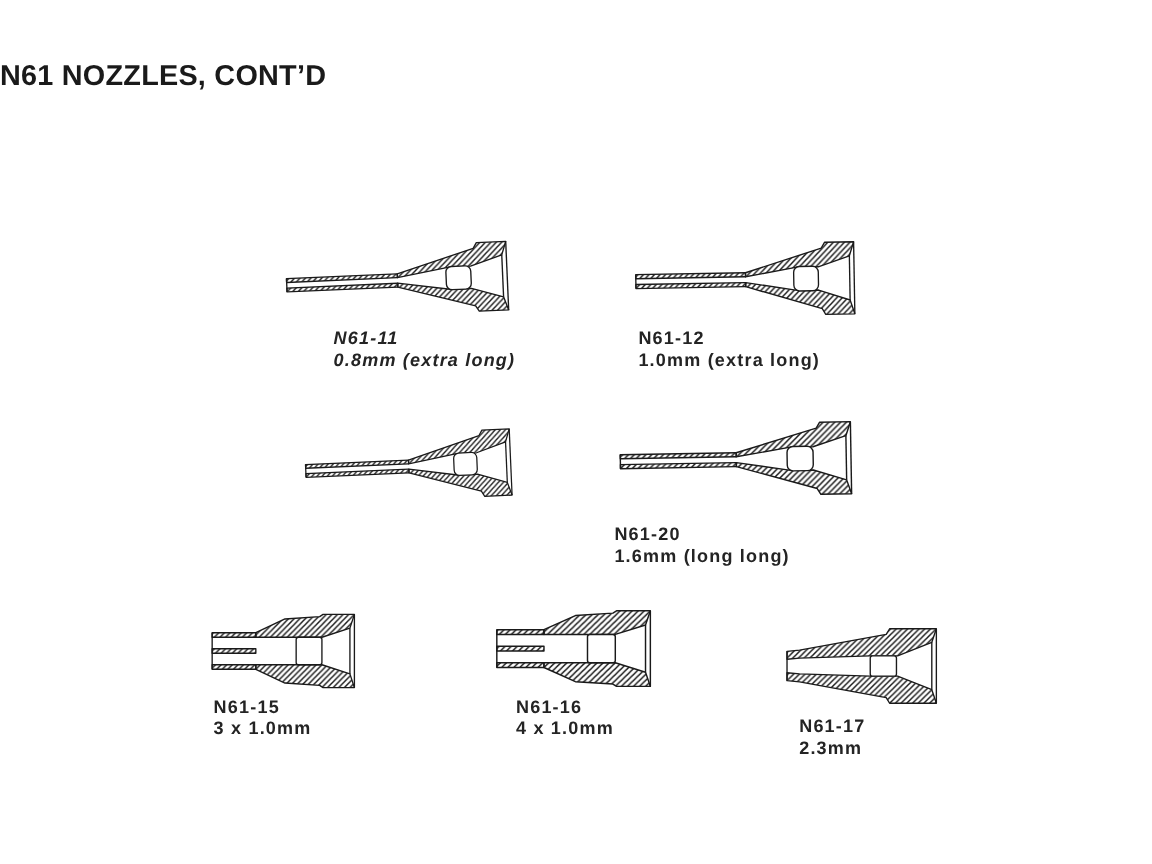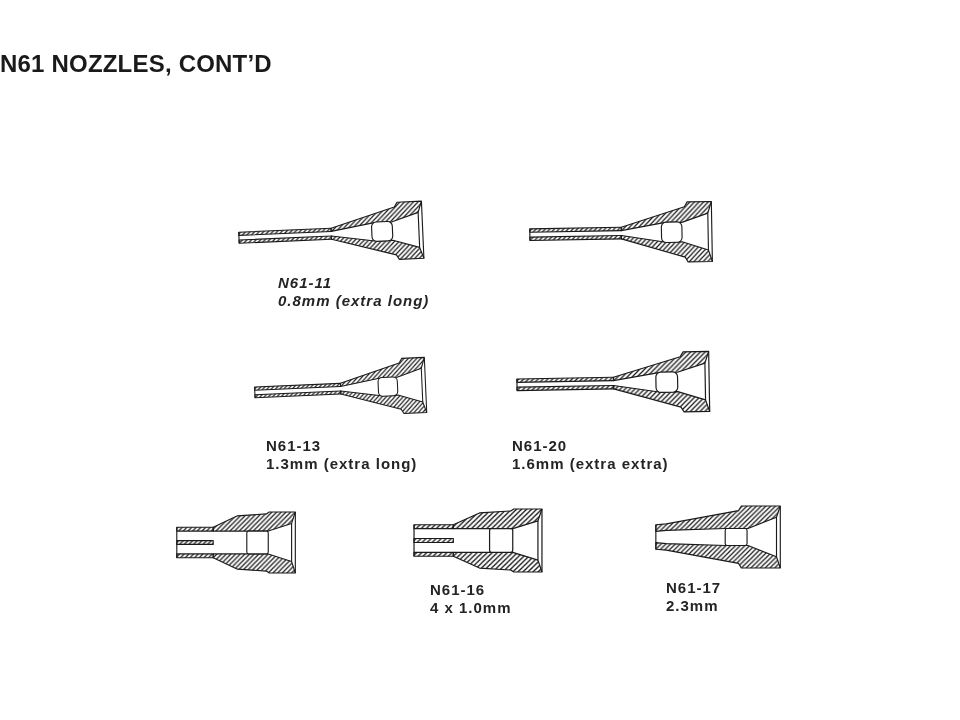--- a/index.html
+++ b/index.html
@@ -44,21 +44,21 @@
     letter-spacing:1px;
     color:#242424;
   }
   
   .n1{ left:237px; top:204px; width:198px; height:59px;font-style:italic; --cl:41px; --ct:70px; }
   .n2{ left:528px; top:202px; width:196px; height:62px; --cl:4px;  --ct:72px; }
   .n3{ left:253px; top:360px; width:184px; height:57px; --cl:13px; --ct:77px; }
   .n4{ left:515px; top:352px; width:207px; height:62px; --cl:-3px; --ct:85px; }
   .n5{ left:174px; top:512px; width:126px; height:61px; --cl:4px;  --ct:69px; }
   .n6{ left:411px; top:509px; width:136px; height:63px; --cl:19px; --ct:72px; }
-  .n7{ left:653px; top:505px; width:133px; height:64px; --cl:13px; --ct:74px; }
+  .n7{ left:653px; top:523px; width:133px; height:64px; --cl:13px; --ct:74px; }
   .n1 .art{ transform:rotate(-2.5deg); }
   .n3 .art{ transform:rotate(-2.5deg); }
   .n2 .art{ transform:rotate(-1deg); }
   .n4 .art{ transform:rotate(-1deg); }
   .defs-svg{ position:absolute; width:0; height:0; }
 </style>
 </head>
 <body>
 
 <svg class="defs-svg" aria-hidden="true">
@@ -100,77 +100,81 @@
               <polygon fill="url(#hatch)" points="2,34.5 100,34.5 100,38 2,38"></polygon>
               <line x1="2" y1="26" x2="2" y2="38"></line>
               <polygon fill="url(#hatch)" points="100,26 168,6 171,1 197,1 193,13 165,22 146,22 100,29.5"></polygon>
               <polygon fill="url(#hatch)" points="100,38 168,58 171,63 197,63 193,51 165,42 146,42 100,34.5"></polygon>
               <line x1="193" y1="13" x2="193" y2="51"></line>
               <line x1="197" y1="1" x2="197" y2="63"></line>
               <rect x="143" y="21.5" width="22" height="21" rx="5" fill="#ffffff"></rect>
             </g>
           </svg>
         </div>
+        <figcaption class="cap">
+          <div class="cap-id">N61-12</div>
+          <div class="cap-size">1.0mm (extra long)</div>
+        </figcaption>
       </figure>
       <figure class="nozzle n3">
         <div class="art">
           <svg viewBox="0 0 210 64" preserveAspectRatio="none">
             <g stroke="#1a1a1a" stroke-width="1.2" stroke-linejoin="round" fill="none">
               <polygon fill="url(#hatch)" points="2,26 100,26 100,29.5 2,29.5"></polygon>
               <polygon fill="url(#hatch)" points="2,34.5 100,34.5 100,38 2,38"></polygon>
               <line x1="2" y1="26" x2="2" y2="38"></line>
               <polygon fill="url(#hatch)" points="100,26 168,6 171,1 197,1 193,13 165,22 146,22 100,29.5"></polygon>
               <polygon fill="url(#hatch)" points="100,38 168,58 171,63 197,63 193,51 165,42 146,42 100,34.5"></polygon>
               <line x1="193" y1="13" x2="193" y2="51"></line>
               <line x1="197" y1="1" x2="197" y2="63"></line>
               <rect x="143" y="21.5" width="22" height="21" rx="5" fill="#ffffff"></rect>
             </g>
           </svg>
         </div>
-        <figcaption class="cap">
-          <div class="cap-id">N61-13</div>
-          <div class="cap-size">1.3mm (extra long)</div>
-        </figcaption>
       </figure>
       <figure class="nozzle n4">
         <div class="art">
           <svg viewBox="0 0 210 64" preserveAspectRatio="none">
             <g stroke="#1a1a1a" stroke-width="1.2" stroke-linejoin="round" fill="none">
               <polygon fill="url(#hatch)" points="2,26 100,26 100,29.5 2,29.5"></polygon>
               <polygon fill="url(#hatch)" points="2,34.5 100,34.5 100,38 2,38"></polygon>
               <line x1="2" y1="26" x2="2" y2="38"></line>
               <polygon fill="url(#hatch)" points="100,26 168,6 171,1 197,1 193,13 165,22 146,22 100,29.5"></polygon>
               <polygon fill="url(#hatch)" points="100,38 168,58 171,63 197,63 193,51 165,42 146,42 100,34.5"></polygon>
               <line x1="193" y1="13" x2="193" y2="51"></line>
               <line x1="197" y1="1" x2="197" y2="63"></line>
               <rect x="143" y="21.5" width="22" height="21" rx="5" fill="#ffffff"></rect>
             </g>
           </svg>
         </div>
         <figcaption class="cap">
           <div class="cap-id">N61-20</div>
-          <div class="cap-size">1.6mm (extra extra)</div>
+          <div class="cap-size">1.6mm (long long)</div>
         </figcaption>
       </figure>
       <figure class="nozzle n5">
         <div class="art">
           <svg viewBox="0 0 135 64" preserveAspectRatio="none">
             <g stroke="#1a1a1a" stroke-width="1.2" stroke-linejoin="round" fill="none">
               <polygon fill="url(#hatch)" points="3,16 42,16 42,20 3,20"></polygon>
               <polygon fill="url(#hatch)" points="3,30 42,30 42,34 3,34"></polygon>
               <polygon fill="url(#hatch)" points="3,44 42,44 42,48 3,48"></polygon>
               <line x1="3" y1="16" x2="3" y2="48"></line>
               <polygon fill="url(#hatch)" points="42,16 68,4 99,2 102,0 130,0 126,12 101,20 78,20 42,20"></polygon>
               <polygon fill="url(#hatch)" points="42,48 68,60 99,62 102,64 130,64 126,52 101,44 78,44 42,44"></polygon>
               <line x1="126" y1="12" x2="126" y2="52"></line>
               <line x1="130" y1="0" x2="130" y2="64"></line>
               <rect x="78" y="20" width="23" height="24" rx="2" fill="#ffffff"></rect>
             </g>
           </svg>
         </div>
+        <figcaption class="cap">
+          <div class="cap-id">N61-15</div>
+          <div class="cap-size">3 x 1.0mm</div>
+        </figcaption>
       </figure>
       <figure class="nozzle n6">
         <div class="art">
           <svg viewBox="0 0 135 64" preserveAspectRatio="none">
             <g stroke="#1a1a1a" stroke-width="1.2" stroke-linejoin="round" fill="none">
               <polygon fill="url(#hatch)" points="3,16 42,16 42,20 3,20"></polygon>
               <polygon fill="url(#hatch)" points="3,30 42,30 42,34 3,34"></polygon>
               <polygon fill="url(#hatch)" points="3,44 42,44 42,48 3,48"></polygon>
               <line x1="3" y1="16" x2="3" y2="48"></line>
               <polygon fill="url(#hatch)" points="42,16 68,4 99,2 102,0 130,0 126,12 101,20 78,20 42,20"></polygon>

